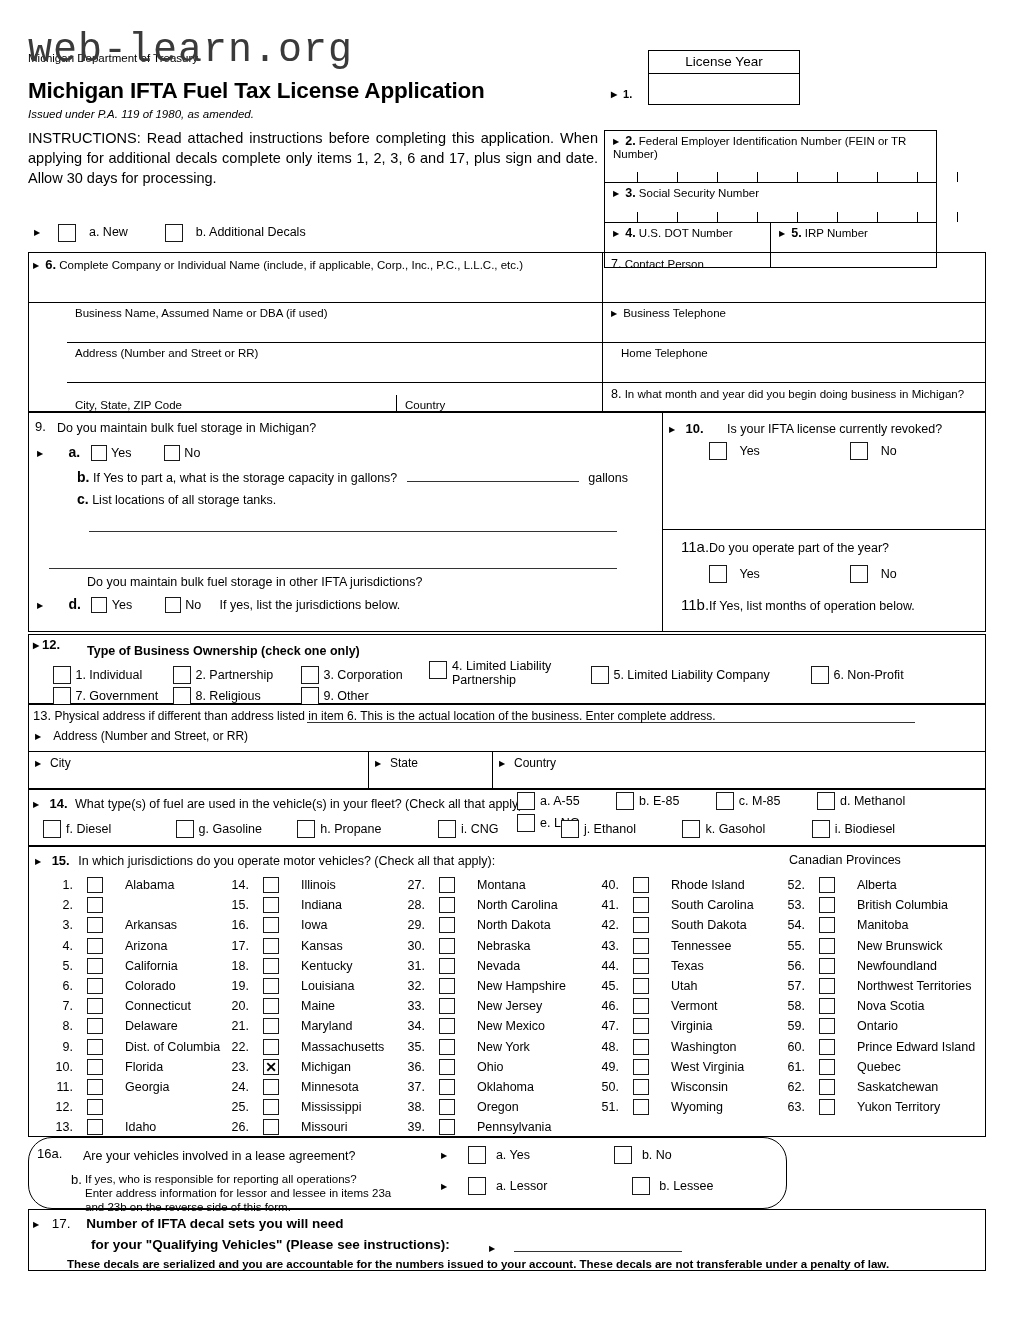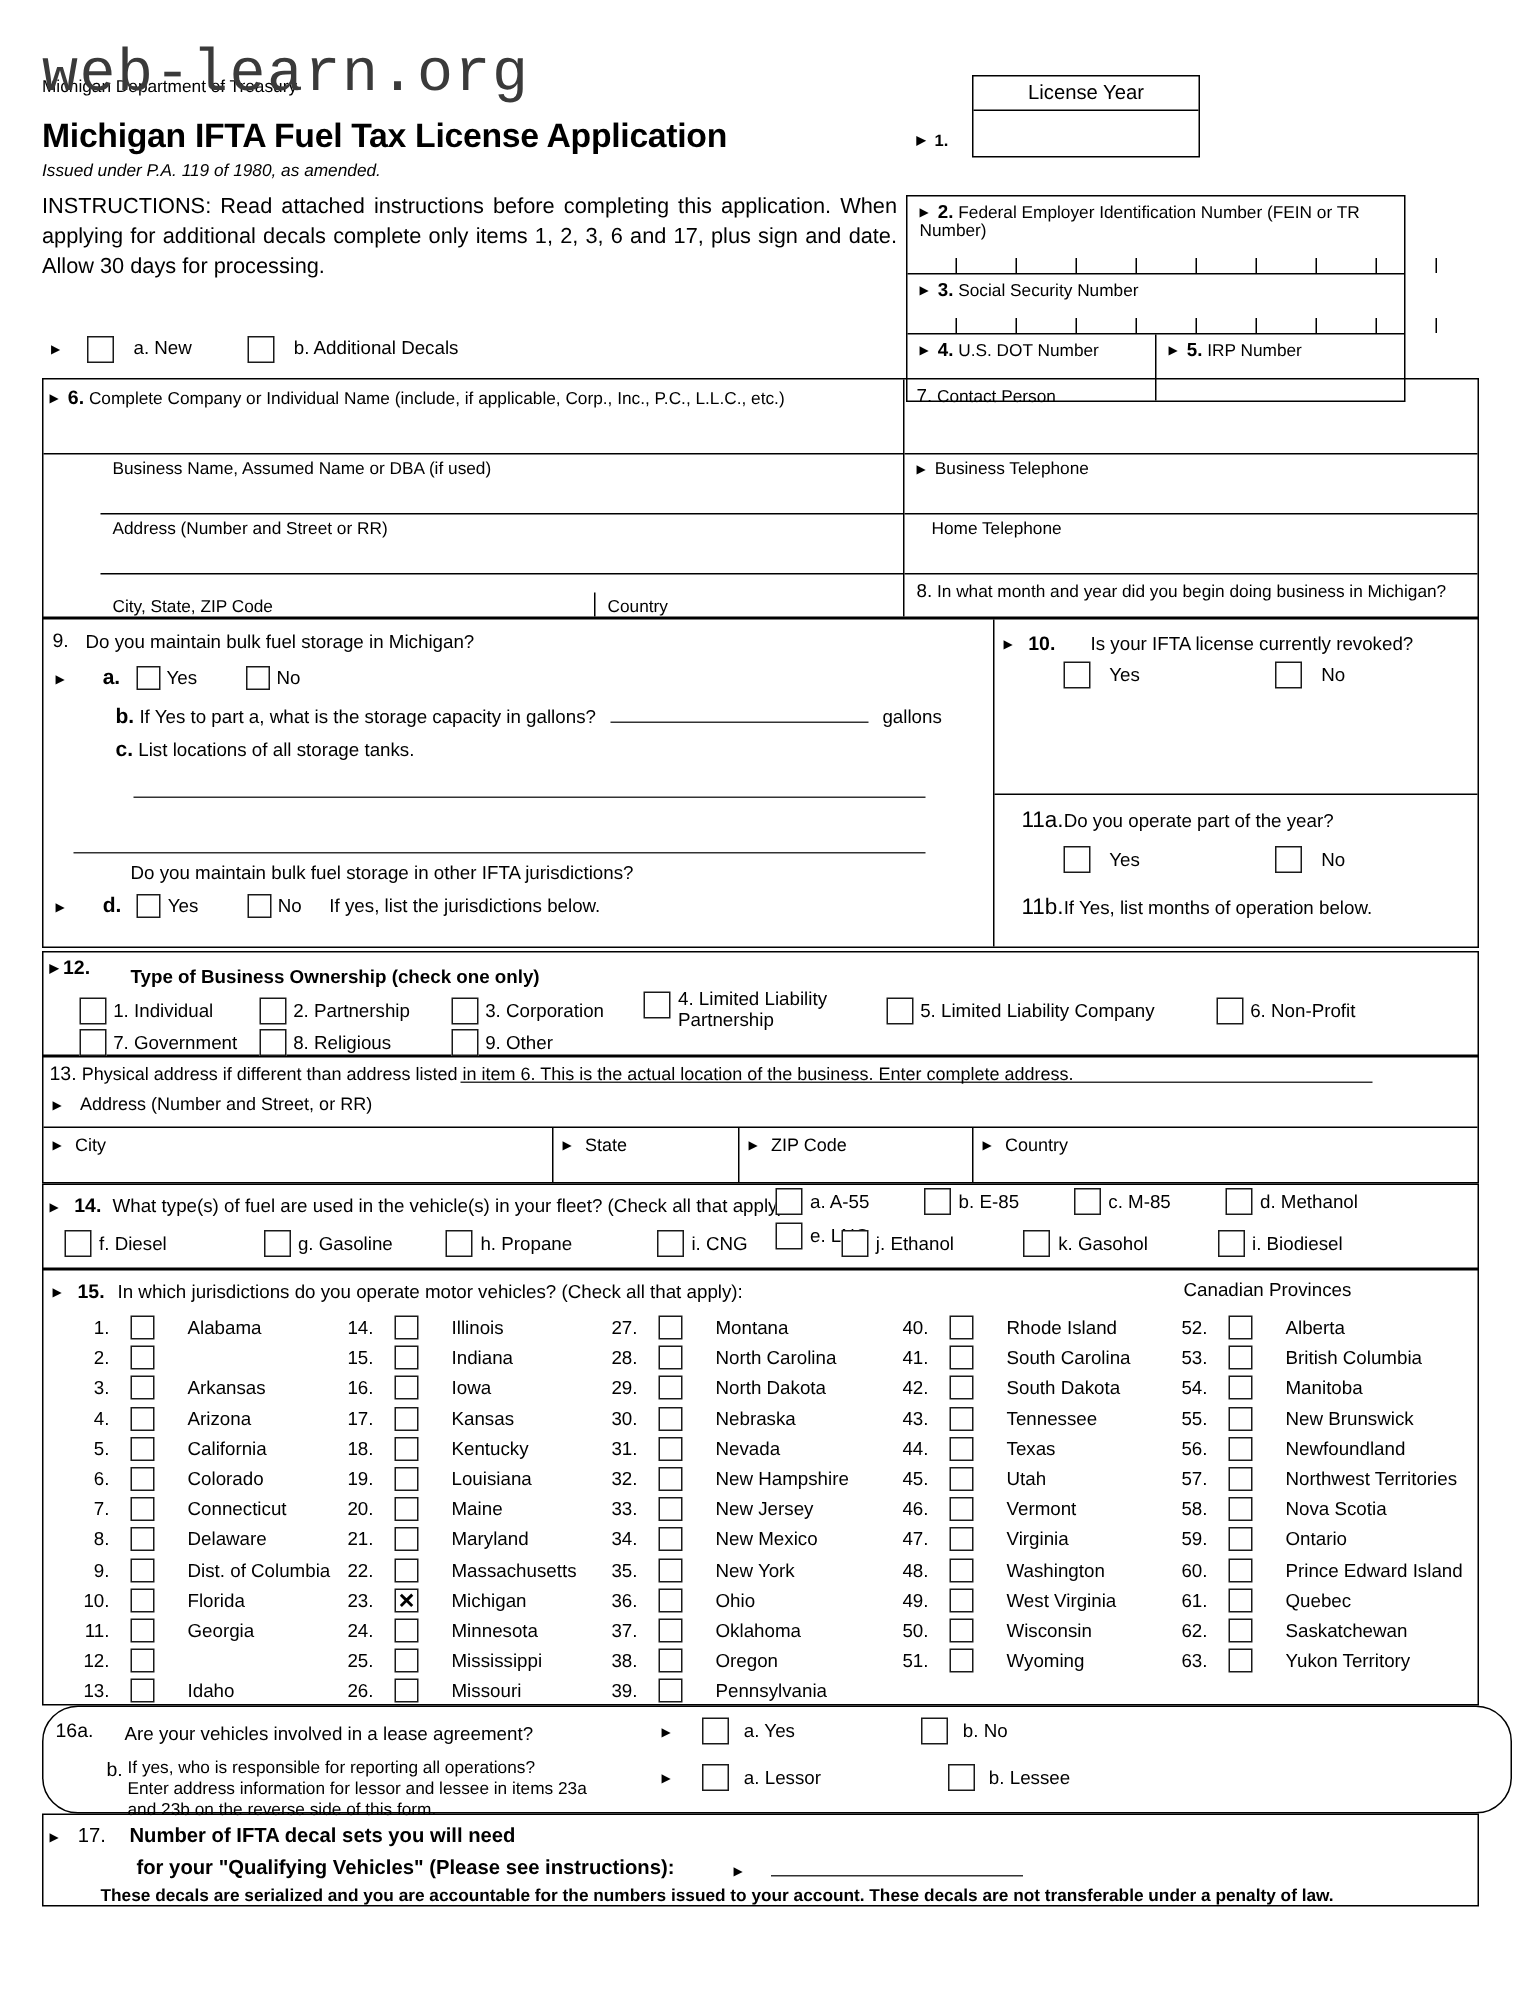--- a/index.html
+++ b/index.html
@@ -87,21 +87,21 @@
 
   
   #sec12{ left:28px; top:634px; width:958px; height:70px; }
   
   #sec13{ left:28px; top:704px; width:958px; height:85px; }
   
   #sec14{ left:28px; top:789px; width:958px; height:57px; }
   
   #sec15{ left:28px; top:846px; width:958px; height:291px; }
   
-  #sec16{ left:28px; top:1137px; width:980px; height:72px;border-radius:24px; }
+  #sec16{ left:28px; top:1137px; width:759px; height:72px;border-radius:24px; }
   
   #sec17{ left:28px; top:1209px; width:958px; height:62px; }
 
   .jur-col{ position:absolute; top:28px; }
   .jur-row{ height:20.2px; display:flex; align-items:center; font-size:12.5px;}
   .jur-num{ width:28px; text-align:right; font-size:12.5px; }
   .jur-cb{ margin:0 0 0 14px; }
   .jur-name{ margin-left:22px; font-size:12.5px; white-space:nowrap;}
 
   .fuel-item{ display:inline-flex; align-items:center; margin-right:0; }
@@ -387,26 +387,20 @@
           <span class="arrow"></span><span style="margin-left:6px">City</span>
         </div>
         <div style="position:absolute;left:20px;right:4px;bottom:2px;height:12px"></div>
       </div>
       <div style="flex:0 0 124px;border-right:1.4px solid #000;position:relative">
         <div style="padding:4px 0 0 6px;font-size:12px">
           <span class="arrow"></span><span style="margin-left:6px">State</span>
         </div>
         <div style="position:absolute;left:20px;right:4px;bottom:2px;height:12px"></div>
       </div>
-      <div style="flex:0 0 156px;border-right:1.4px solid #000;position:relative">
-        <div style="padding:4px 0 0 6px;font-size:12px">
-          <span class="arrow"></span><span style="margin-left:6px">ZIP Code</span>
-        </div>
-        <div style="position:absolute;left:20px;right:4px;bottom:2px;height:12px"></div>
-      </div>
       <div style="flex:1;position:relative">
         <div style="padding:4px 0 0 6px;font-size:12px">
           <span class="arrow"></span><span style="margin-left:6px">Country</span>
         </div>
         <div style="position:absolute;left:20px;right:4px;bottom:2px;height:12px"></div>
       </div>
     </div>
   </div>
 
   <div class="box" id="sec14">

